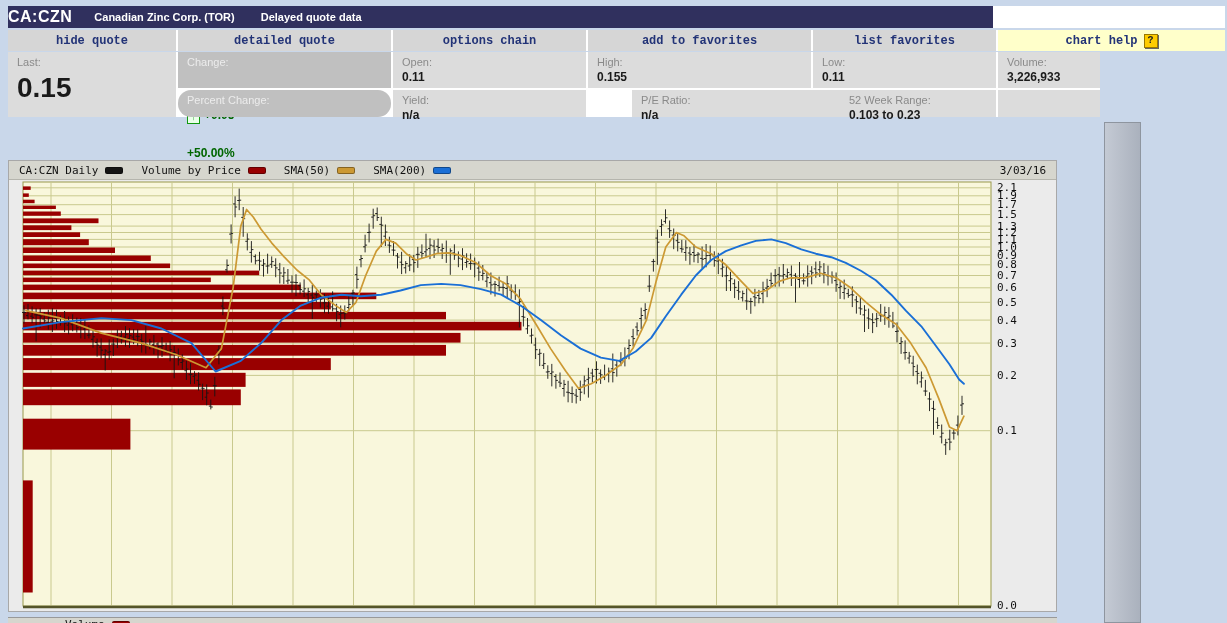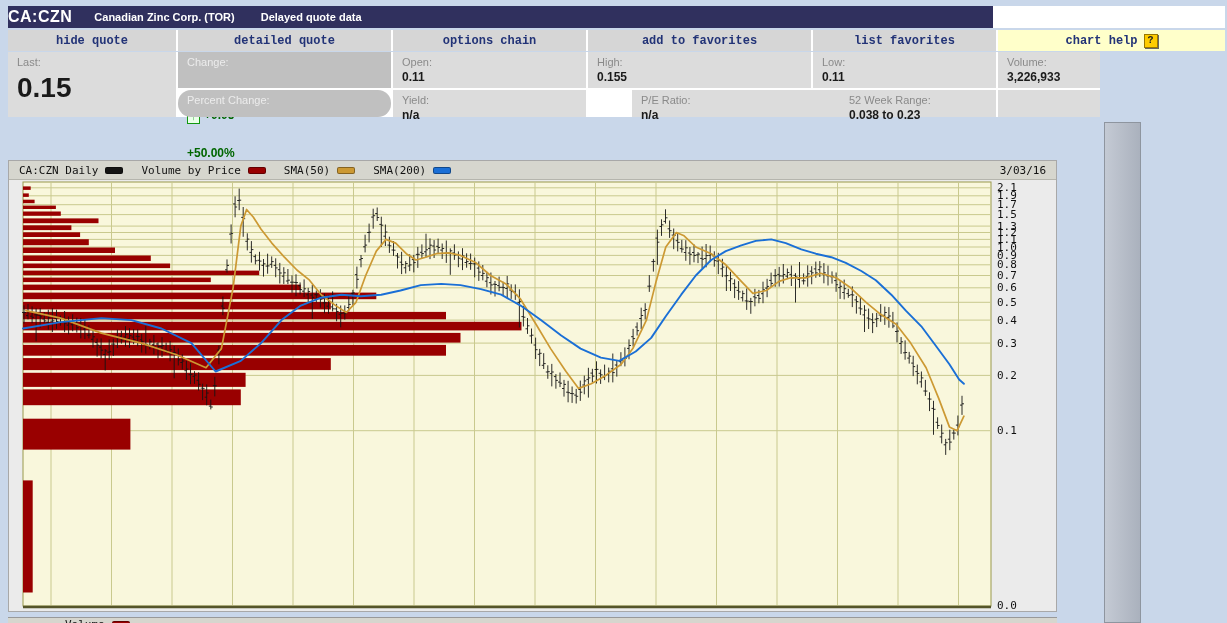--- a/index.html
+++ b/index.html
@@ -100,21 +100,21 @@
     <div class="abs cell" style="left:580px;top:38px;width:223px;height:27px;margin-left:44px;">
       <div class="qlabel">P/E Ratio:</div>
       <div class="qval">n/a</div>
     </div>
     <div class="abs cell" style="left:805px;top:0;width:183px;height:36px;">
       <div class="qlabel">Low:</div>
       <div class="qval">0.11</div>
     </div>
     <div class="abs cell" style="left:805px;top:38px;width:183px;height:27px;padding-left:36px;">
       <div class="qlabel">52 Week Range:</div>
-      <div class="qval">0.038 to 0.23</div>
+      <div class="qval">0.103 to 0.23</div>
     </div>
     <div class="abs cell" style="left:990px;top:0;width:102px;height:36px;">
       <div class="qlabel">Volume:</div>
       <div class="qval">3,226,933</div>
     </div>
     <div class="abs cell" style="left:990px;top:38px;width:102px;height:27px;"></div>
   </div>
 
   <div class="abs chartbox" style="left:8px;top:160px;width:1049px;height:452px;">
     <div class="clegend">

